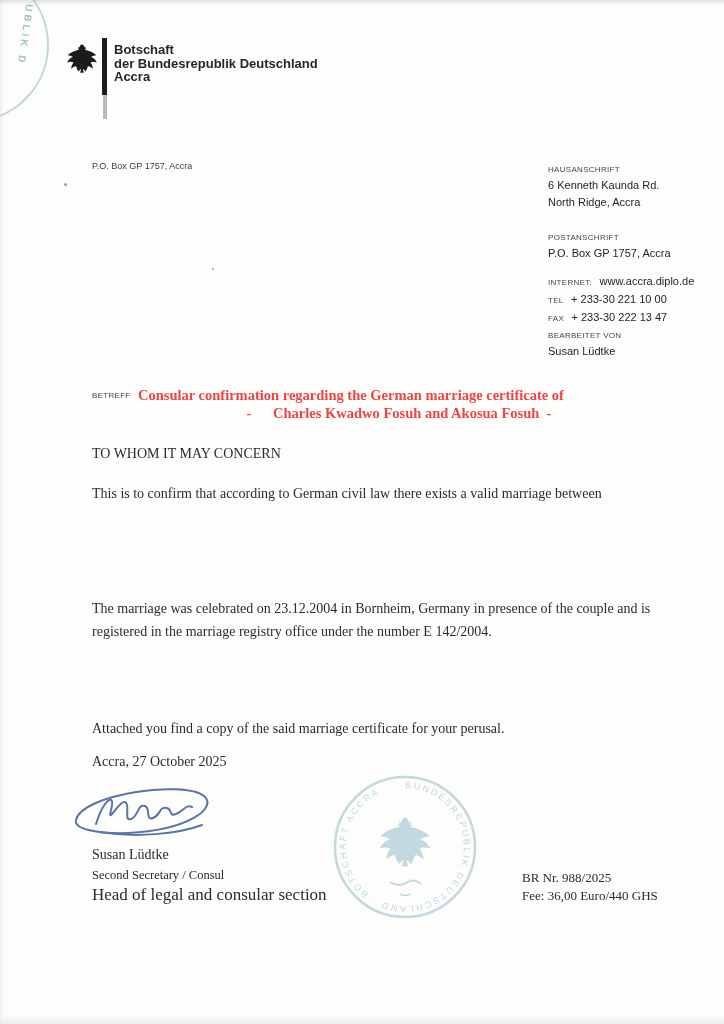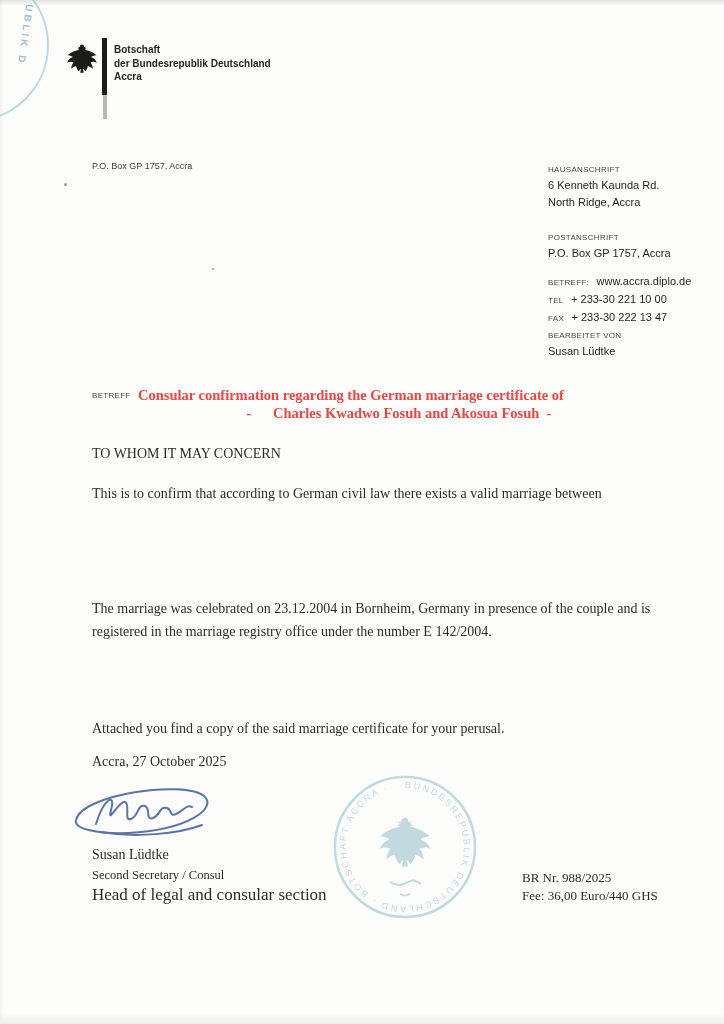--- a/index.html
+++ b/index.html
@@ -24,21 +24,21 @@
   .corner-text{position:absolute;left:20px;top:4px;
     writing-mode:vertical-rl;
     font-size:10px;font-weight:bold;letter-spacing:3px;
     color:rgba(80,140,160,0.55);transform:rotate(8deg);}
 
   
   .logo-eagle{position:absolute;left:64px;top:40px;}
   .logo-bar{position:absolute;left:102px;top:38px;width:5px;height:57px;background:#1c1c1c;}
   .logo-bar-tail{position:absolute;left:103px;top:95px;width:4px;height:24px;background:#b9b9b9;}
   .org-block{position:absolute;left:114px;top:43px;
-    font-size:10px;font-weight:bold;line-height:13.5px;color:#262626;}
+    font-size:13px;font-weight:bold;line-height:13.5px;color:#262626;}
 
   .sender-line{position:absolute;left:92px;top:161px;font-size:9px;color:#3c3c3c;}
 
   
   .contact{position:absolute;left:548px;top:165px;width:172px;}
   .c-label{font-size:8px;color:#464646;letter-spacing:0.3px;}
   .c-val{font-size:11px;color:#1f1f1f;line-height:16px;}
   .c-row{position:absolute;left:0;}
   .c-inline .c-label{margin-right:3px;}
 
@@ -101,21 +101,21 @@
 
   <div class="contact">
     <div class="c-row c-label" style="top:0px">HAUSANSCHRIFT</div>
     <div class="c-row c-val" style="top:12px">6 Kenneth Kaunda Rd.</div>
     <div class="c-row c-val" style="top:29px">North Ridge, Accra</div>
 
     <div class="c-row c-label" style="top:68px">POSTANSCHRIFT</div>
     <div class="c-row c-val" style="top:80px">P.O. Box GP 1757, Accra</div>
 
     <div class="c-row c-inline" style="top:106px">
-      <span class="c-label">BETREFF:</span>
+      <span class="c-label">INTERNET:</span>
       <span class="c-val">www.accra.diplo.de</span>
     </div>
     <div class="c-row c-inline" style="top:124px">
       <span class="c-label">TEL</span>
       <span class="c-val">+ 233-30 221 10 00</span>
     </div>
     <div class="c-row c-inline" style="top:142px">
       <span class="c-label">FAX</span>
       <span class="c-val">+ 233-30 222 13 47</span>
     </div>

